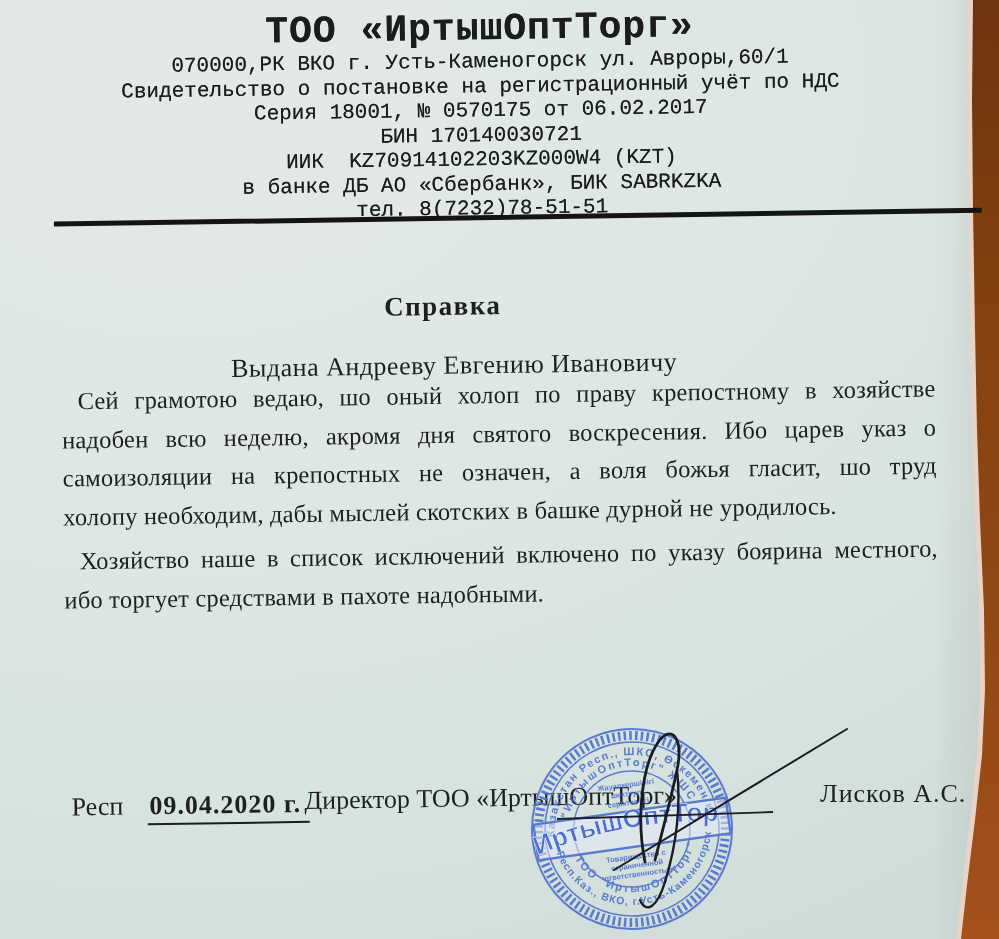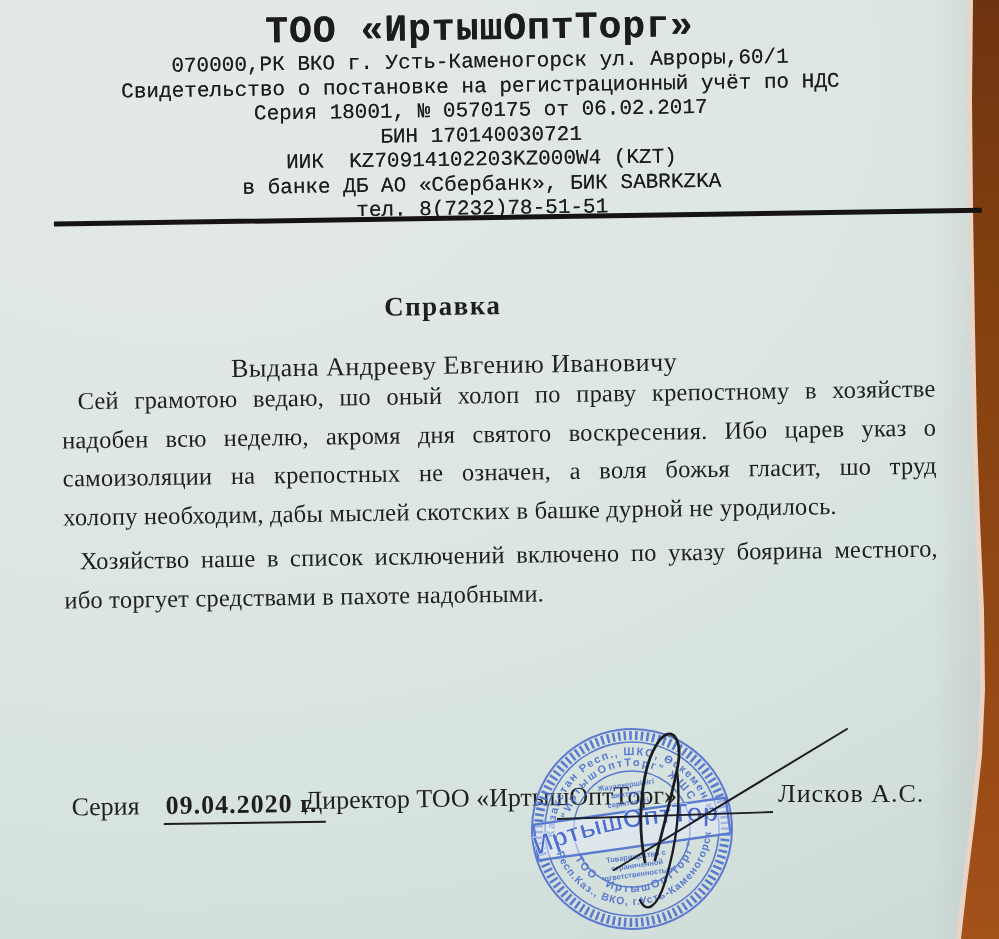--- a/index.html
+++ b/index.html
@@ -77,21 +77,21 @@
 
   .date-row{position:absolute;top:786px;left:66px;font-size:26px;}
   .date-value{
     margin-left:24px;border-bottom:2px solid #1d1d1d;
     padding:0 8px 3px 2px;letter-spacing:1px;font-weight:600;
   }
   .director{position:absolute;top:783px;left:299px;font-size:26px;}
 
   
   .signatory-name{
-    position:absolute;top:779px;left:778px;
+    position:absolute;top:779px;left:820px;
     font-size:26px;color:#1f1f1f;letter-spacing:1px;
   }
   .stamp-svg{position:absolute;left:527px;top:723px;}
   .sig-svg{position:absolute;inset:0;pointer-events:none;}
 
   .stamp-text{font-family:"Liberation Sans", sans-serif;}
 </style>
 </head>
 <body>
 
@@ -126,21 +126,21 @@
       <div class="jl">самоизоляции на крепостных не означен, а воля божья гласит, шо труд</div>
       <div class="ll">холопу необходим, дабы мыслей скотских в башке дурной не уродилось.</div>
     </div>
 
     <div class="para para2">
       <div class="jl indent">Хозяйство наше в список исключений включено по указу боярина местного,</div>
       <div class="ll">ибо торгует средствами в пахоте надобными.</div>
     </div>
 
     <div class="date-row">
-      <span>Серия</span><span class="date-value">09.04.2020 г.</span>
+      <span>Респ</span><span class="date-value">09.04.2020 г.</span>
     </div>
 
     <div class="director">Директор ТОО «ИртышОптТорг»</div>
 
   </div>
 
   <svg class="stamp-svg" width="210" height="212" viewBox="-105 -106 210 212">
     <g transform="rotate(-8)" opacity="0.88" class="stamp-text">
       <circle r="100" fill="none" stroke="#4a6cce" stroke-width="2"></circle>
       <circle r="93.5" fill="none" stroke="#4a6cce" stroke-width="9" stroke-dasharray="2.5 3.2"></circle>

